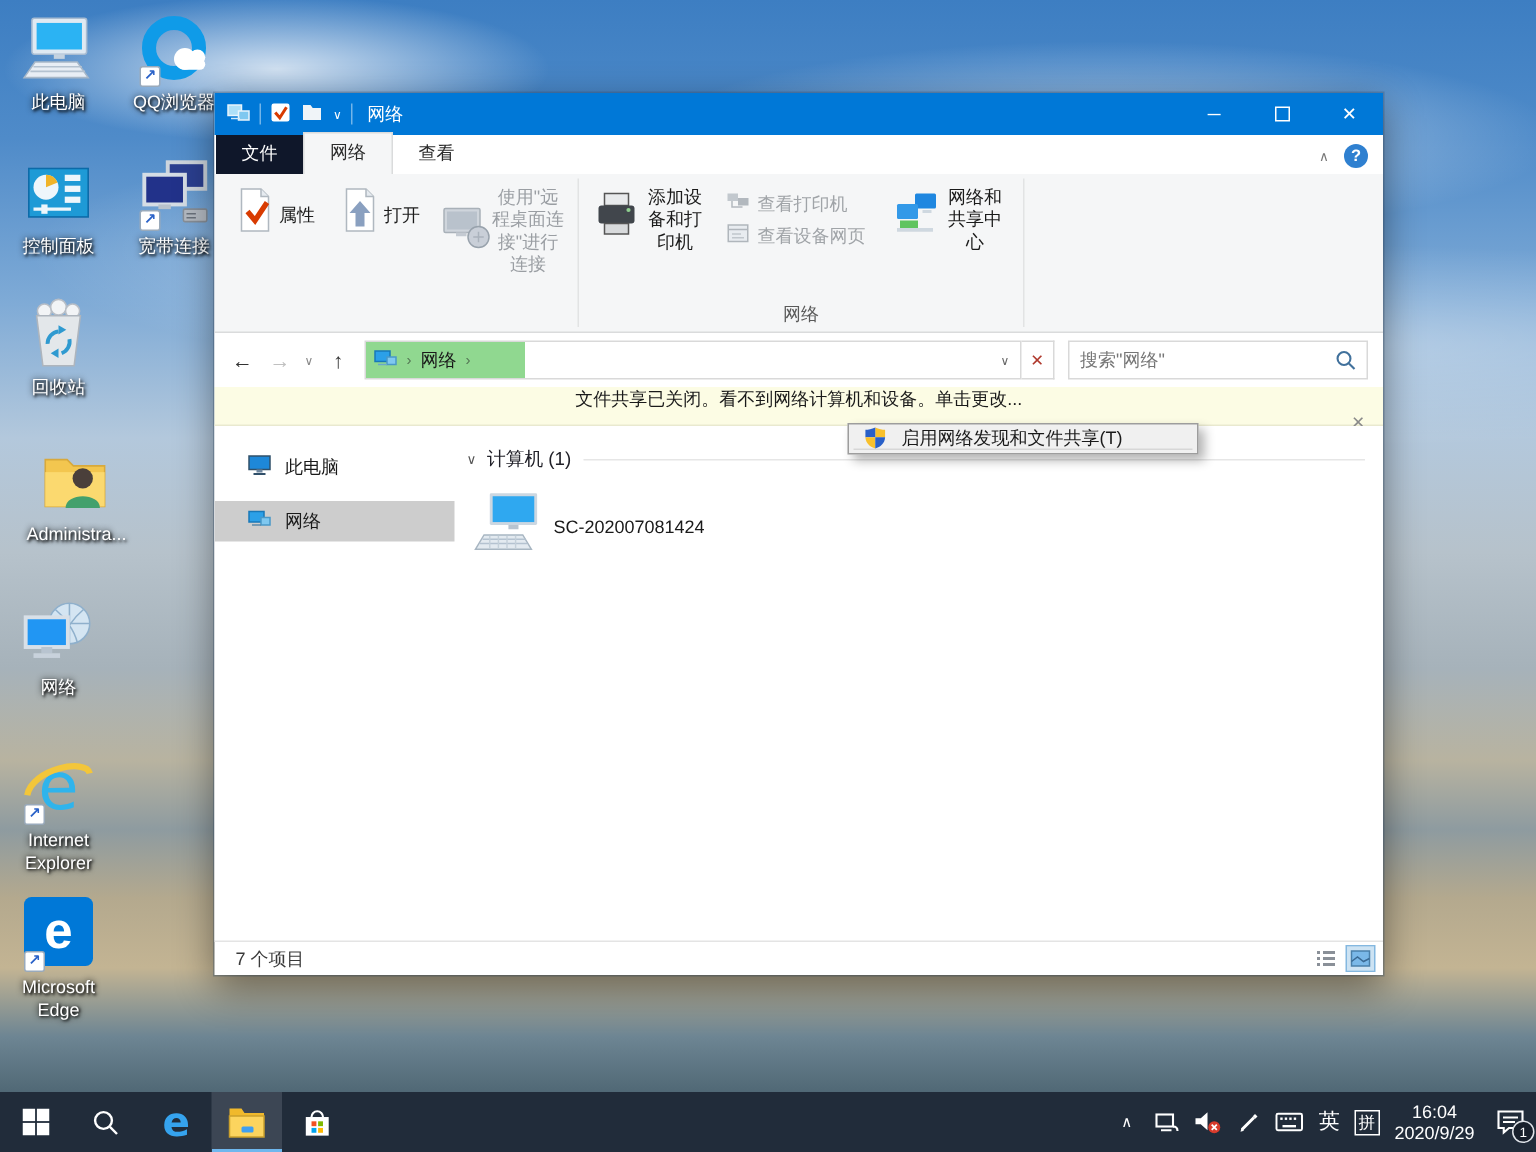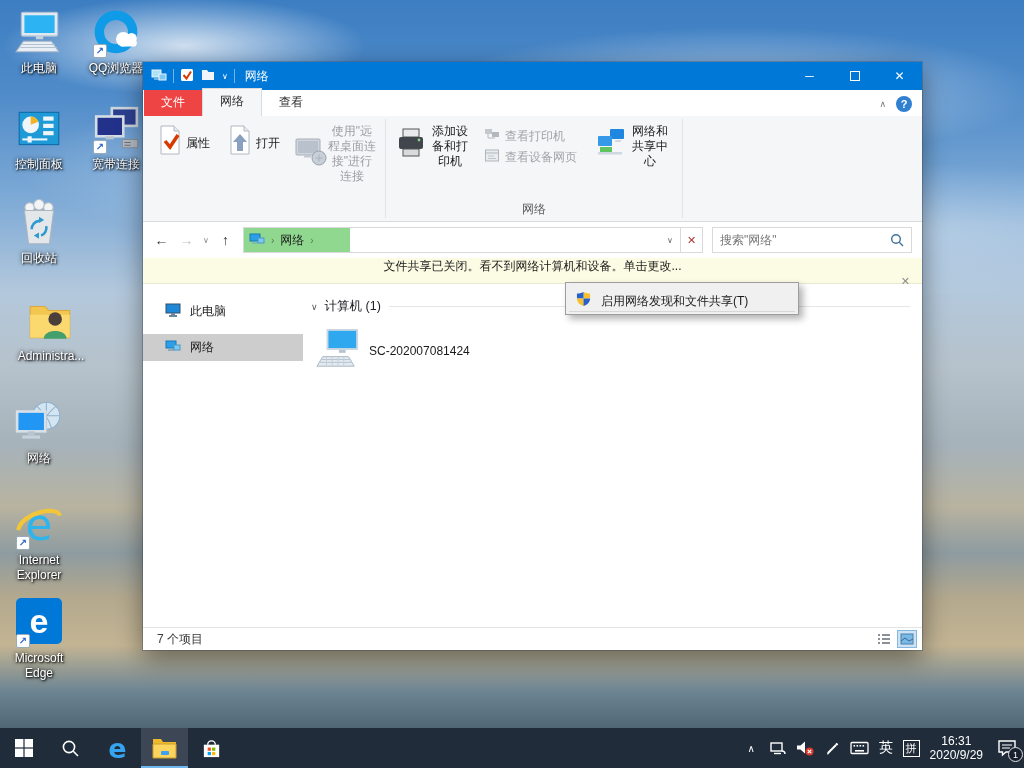--- a/index.html
+++ b/index.html
@@ -31,21 +31,21 @@
   .qat { display:flex; align-items:center; gap:7px; padding:0 6px; }
   .qat-sep { width:1px; height:14px; background:rgba(255,255,255,.45); }
   .qat .dd { font-size:8px; }
   .wtitle { margin-left:10px; }
   .wbtns { margin-left:auto; display:flex; height:100%; }
   .wbtn { width:45px; height:100%; display:flex; align-items:center; justify-content:center; font-size:12px; }
   .maxbox { width:10px; height:10px; border:1px solid #fff; display:block; }
 
   .tabstrip { height:26px; background:#fff; display:flex; align-items:flex-end; flex-shrink:0; }
   .tab { padding:4px 17px 5px; color:#2b2b2b; }
-  .tab.file { background:#ef4444; color:#fff; margin-left:1px; }
+  .tab.file { background:#0f172a; color:#fff; margin-left:1px; }
   .tab.sel { background:#f5f6f7; border:1px solid #dadbdc; border-bottom:none; padding-bottom:6px; }
   .tabright { margin-left:auto; display:flex; align-items:center; gap:10px; padding:0 10px 4px 0; }
   .collapse { color:#777; font-size:9px; }
   .helpico { width:16px; height:16px; border-radius:50%; background:#2f80d0; color:#fff; font-size:11px;
     font-weight:bold; text-align:center; line-height:16px; }
 
   .ribbon { height:106px; background:#f5f6f7; border-bottom:1px solid #dadbdc; display:flex; flex-shrink:0; padding-left:4px; }
   .rgroup { display:flex; flex-direction:column; }
   .rbody { flex:1; display:flex; align-items:flex-start; padding-top:5px; }
   .rlabel { height:20px; text-align:center; color:#5a5a5a; }
@@ -80,21 +80,21 @@
   .sideitem { height:27px; display:flex; align-items:center; gap:9px; padding-left:22px; margin-bottom:9px; }
   .sideitem.sel { background:#cdcdcd; }
   .mainpane { flex:1; padding:14px 12px 0 8px; }
   .grouphdr { display:flex; align-items:center; color:#202028; font-size:12.5px; }
   .grouphdr .chev { font-size:9px; color:#555; margin-right:7px; }
   .hdrline { flex:1; border-top:1px solid #e6e6e6; margin-left:8px; }
   .fileitem { display:flex; align-items:center; gap:8px; margin-top:10px; width:240px; padding:2px 4px; }
 
   .ctxmenu { position:absolute; left:422px; top:220px; width:234px; background:#f0f0f0;
     border:1px solid #9d9d9d; box-shadow:4px 4px 7px rgba(0,0,0,.3); z-index:50; padding:1px; }
-  .mitem { height:26px; display:flex; align-items:flex-end; padding-left:9px; gap:10px; }
+  .mitem { height:14px; display:flex; align-items:flex-start; padding-left:9px; gap:10px; }
   .mitem.noicon { padding-left:35px; }
   .msep { height:1px; background:#d7d7d7; margin:1px 2px; }
 
   .statusbar { height:23px; border-top:1px solid #e4e4e4; display:flex; align-items:center;
     padding:0 6px 0 14px; color:#3a3a3a; flex-shrink:0; }
   .viewicons { margin-left:auto; display:flex; gap:5px; align-items:center; }
   .viewbtn { width:18px; height:16px; display:flex; align-items:center; justify-content:center; }
   .viewbtn.sel { background:#cde3f3; outline:1px solid #84b8e0; }
 
   
@@ -554,21 +554,21 @@
               <rect x="6.5" y="4" width="1.6" height="1.6"></rect>
               <rect x="9.5" y="4" width="1.6" height="1.6"></rect>
               <rect x="12.5" y="4" width="1.6" height="1.6"></rect>
               <rect x="5" y="9" width="9" height="1.6"></rect>
             </g>
           </svg>
       </span>
       <span class="trayico imelang">英</span>
       <span class="imebox">拼</span>
       <div class="clock">
-        <div>16:31</div>
+        <div>16:04</div>
         <div>2020/9/29</div>
       </div>
       <span class="trayico action">
         <svg width="20" height="18" viewBox="0 0 20 18">
             <path d="M2 2 h16 v11 h-9 l-3.5 3 v-3 H2 Z" fill="none" stroke="#fff" stroke-width="1.4"></path>
             <path d="M5 6 h10 M5 9 h8" stroke="#fff" stroke-width="1.2"></path>
           </svg>
         <span class="badge">1</span>
       </span>
     </div>

